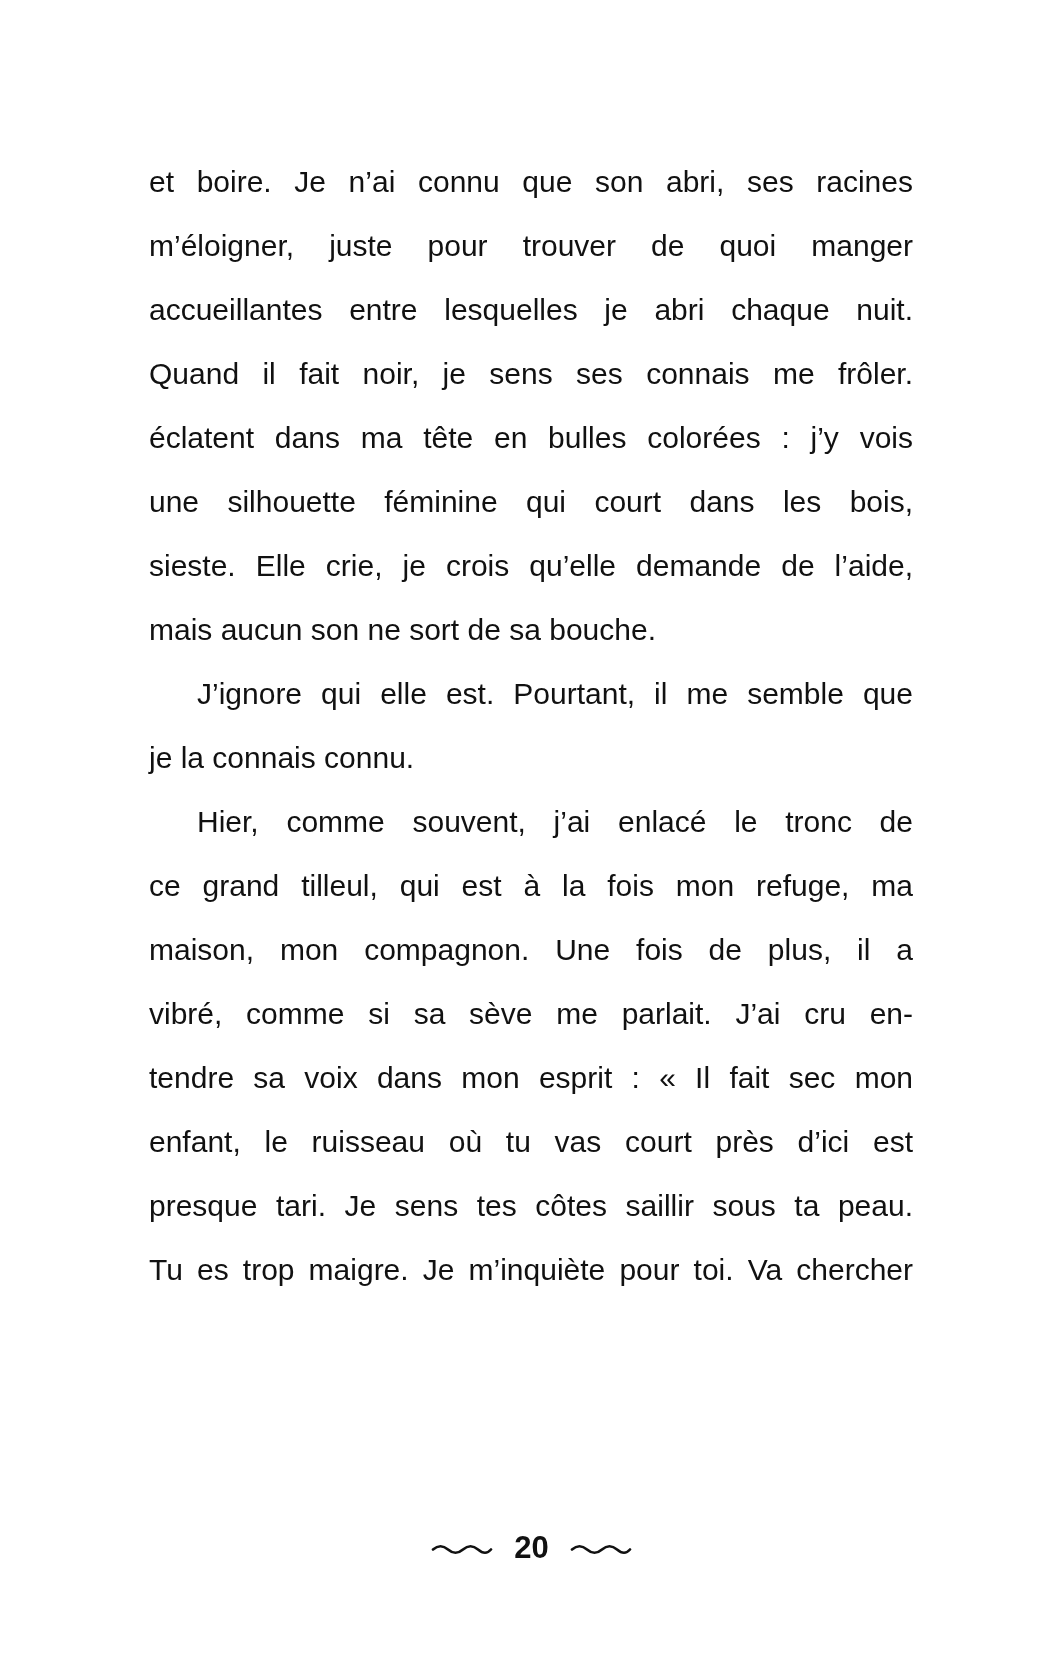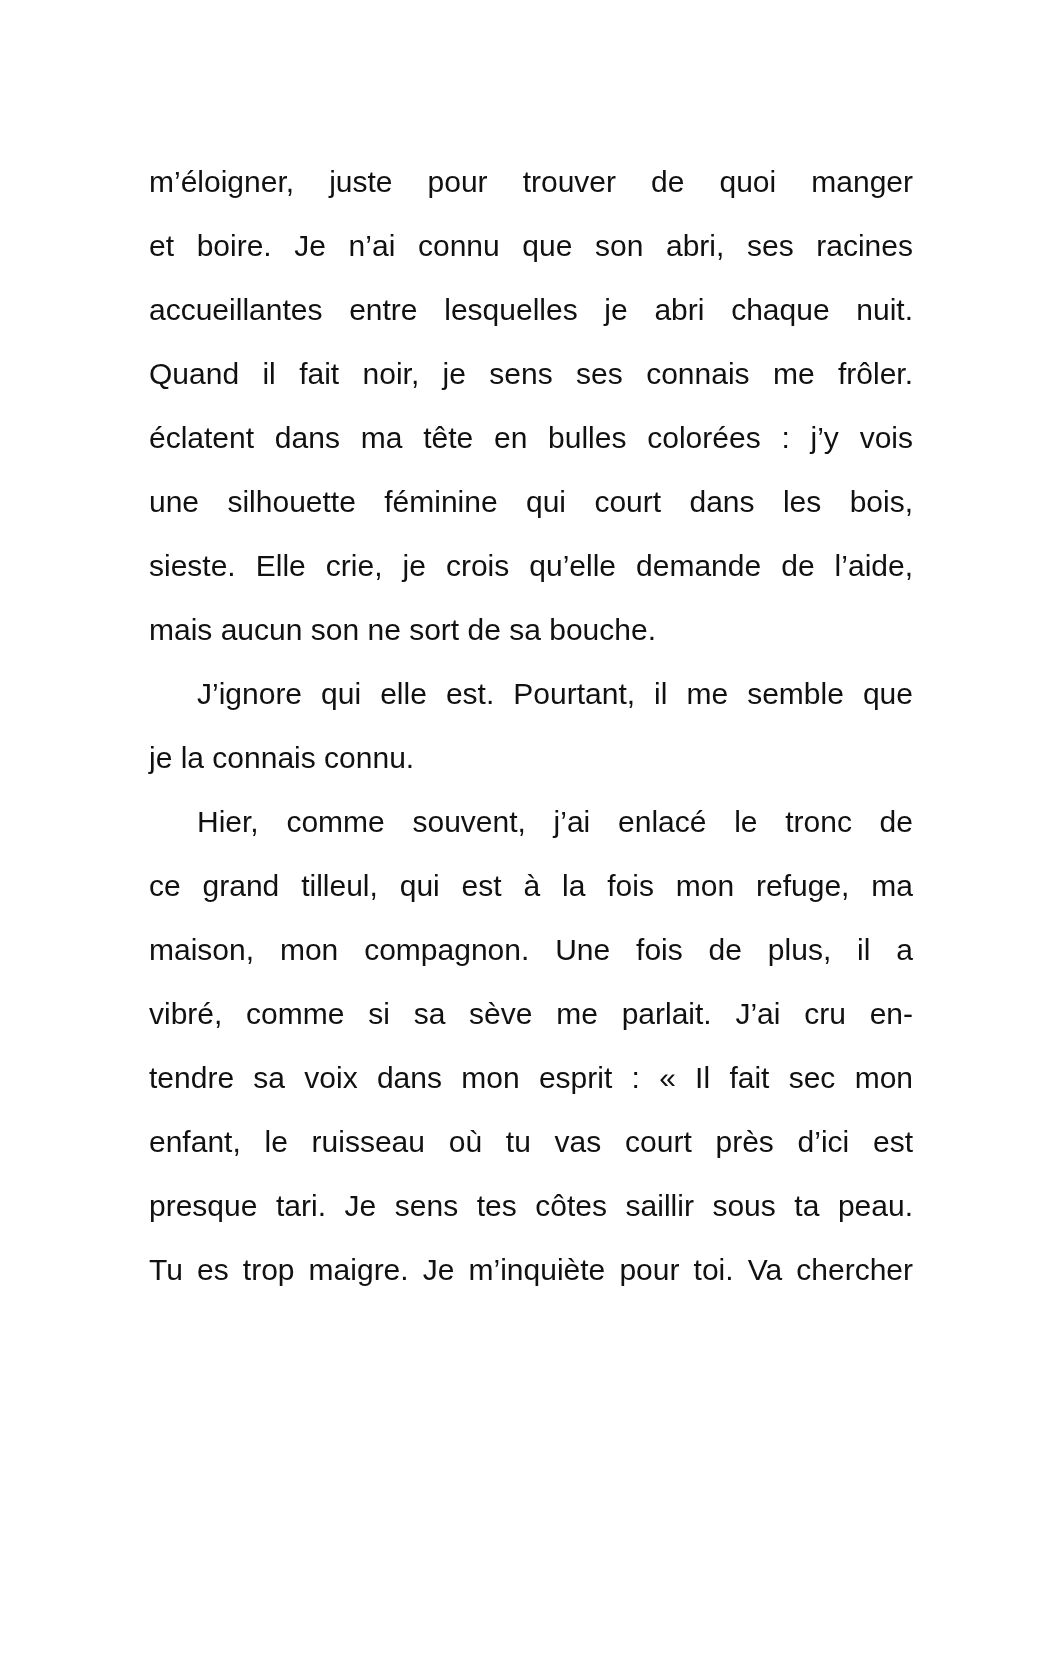--- a/index.html
+++ b/index.html
@@ -63,34 +63,43 @@
   .squiggle {
     display: block;
   }
 </style>
 </head>
 <body>
 
 <div class="book-page">
 
   <div class="text-block">
+      <div class="line">et boire. Je n’ai connu que son abri, ses racines</div>
       <div class="line">m’éloigner, juste pour trouver de quoi manger</div>
-      <div class="line">et boire. Je n’ai connu que son abri, ses racines</div>
       <div class="line">accueillantes entre lesquelles je abri chaque nuit.</div>
       <div class="line">Quand il fait noir, je sens ses connais me frôler.</div>
       <div class="line">éclatent dans ma tête en bulles colorées : j’y vois</div>
       <div class="line">une silhouette féminine qui court dans les bois,</div>
       <div class="line">sieste. Elle crie, je crois qu’elle demande de l’aide,</div>
       <div class="line para-end">mais aucun son ne sort de sa bouche.</div>
       <div class="line indent">J’ignore qui elle est. Pourtant, il me semble que</div>
       <div class="line para-end">je la connais connu.</div>
       <div class="line indent">Hier, comme souvent, j’ai enlacé le tronc de</div>
       <div class="line">ce grand tilleul, qui est à la fois mon refuge, ma</div>
       <div class="line">maison, mon compagnon. Une fois de plus, il a</div>
       <div class="line">vibré, comme si sa sève me parlait. J’ai cru en-</div>
       <div class="line">tendre sa voix dans mon esprit : « Il fait sec mon</div>
       <div class="line">enfant, le ruisseau où tu vas court près d’ici est</div>
       <div class="line">presque tari. Je sens tes côtes saillir sous ta peau.</div>
       <div class="line">Tu es trop maigre. Je m’inquiète pour toi. Va chercher</div>
     </div>
 
+  <div class="footer">
+    <svg class="squiggle" width="62" height="14" viewBox="0 0 62 14" aria-hidden="true">
+      <path d="M2,8.5 Q9.5,2 17,8.5 T32,8.5 T47,8.5 T60,8.5" fill="none" stroke="#111111" stroke-width="2.6" stroke-linecap="round"></path>
+    </svg>
+    <div class="page-number">20</div>
+    <svg class="squiggle" width="62" height="14" viewBox="0 0 62 14" aria-hidden="true">
+      <path d="M2,8.5 Q9.5,2 17,8.5 T32,8.5 T47,8.5 T60,8.5" fill="none" stroke="#111111" stroke-width="2.6" stroke-linecap="round"></path>
+    </svg>
+  </div>
 
 </div>
 
 </body></html>

